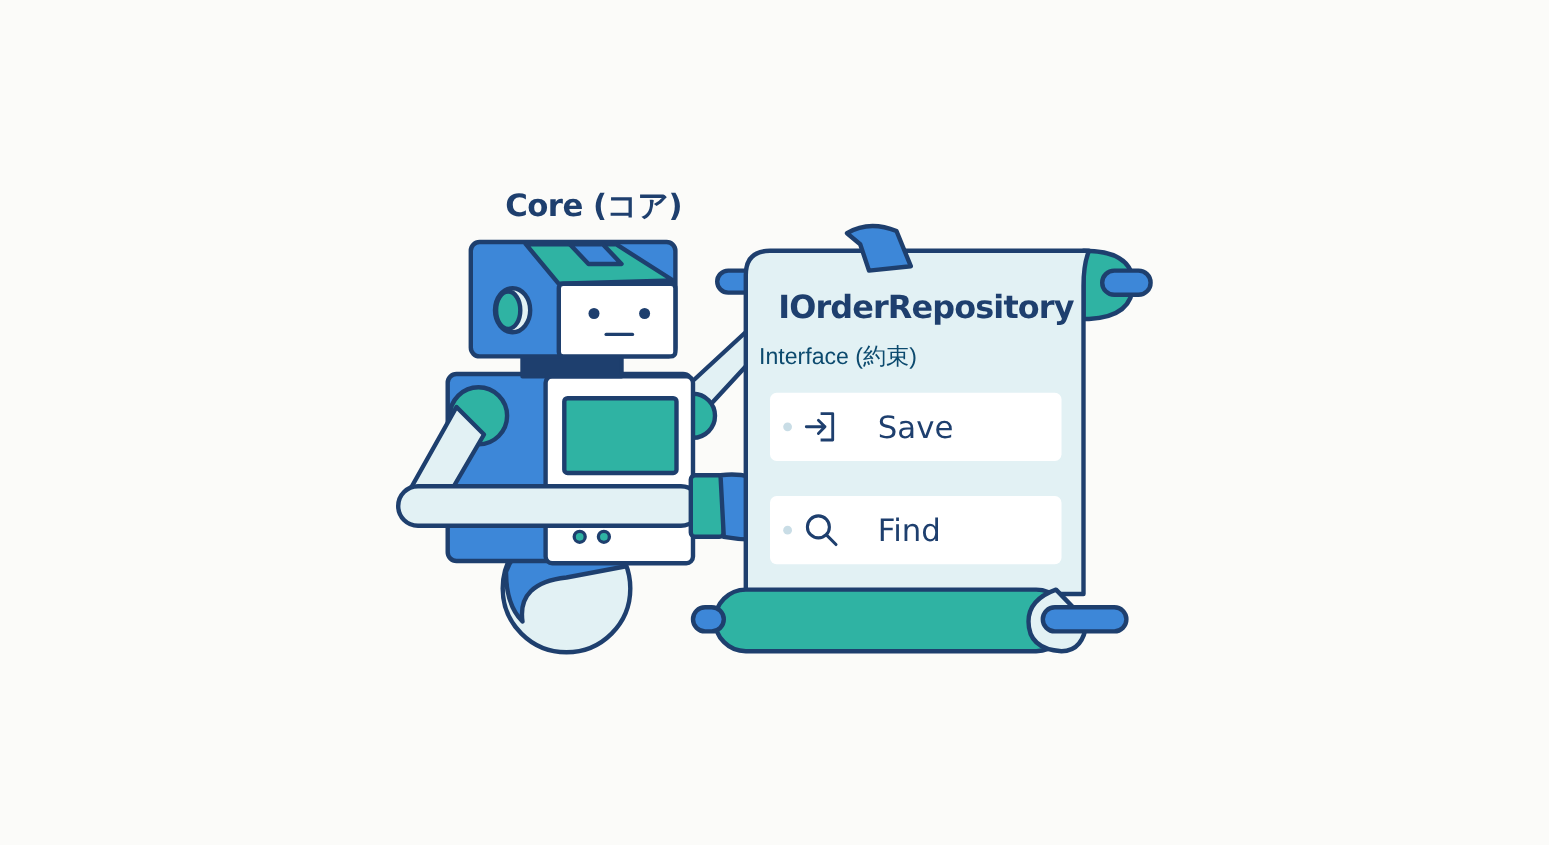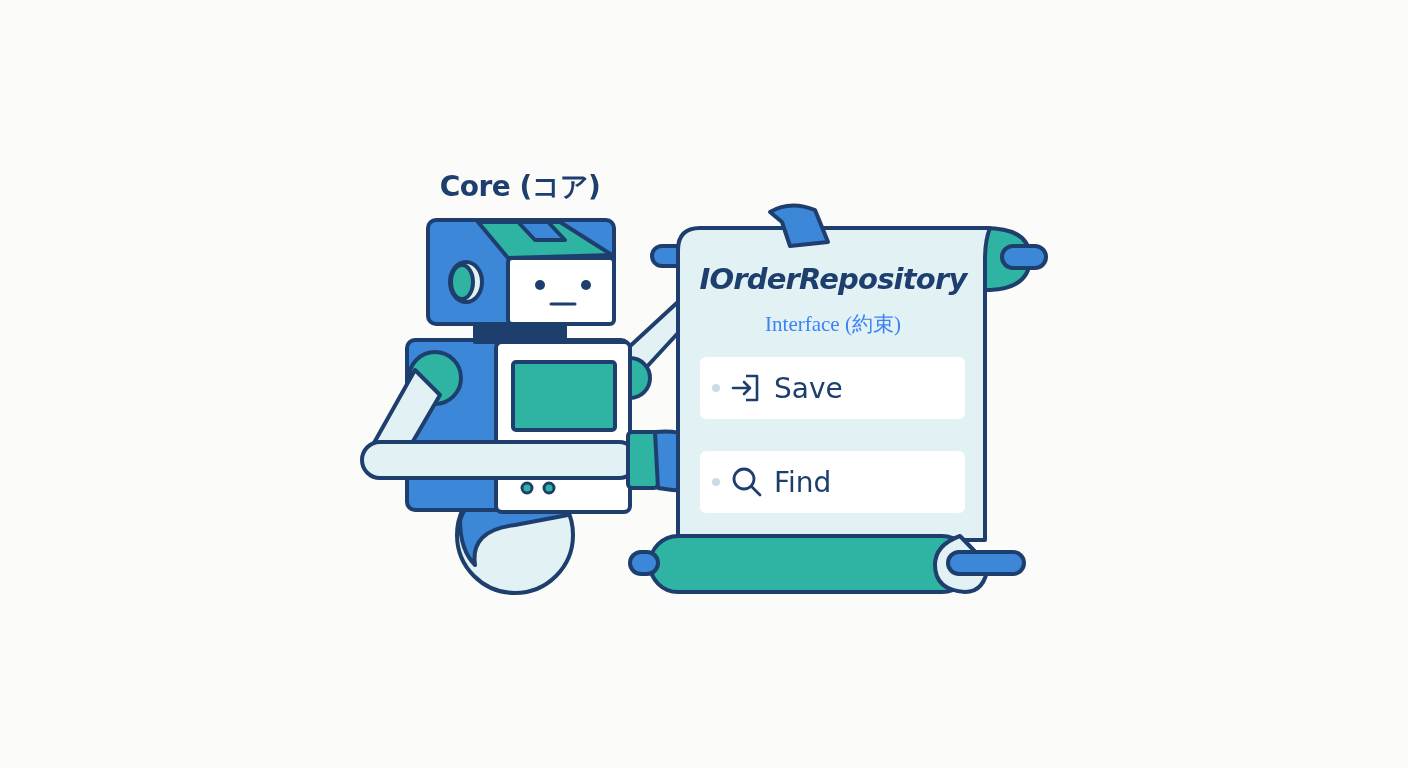--- a/index.html
+++ b/index.html
@@ -1,24 +1,24 @@
 <!DOCTYPE html>
 <html><head>
 <meta charset="utf-8">
 <style>
   html,body{margin:0;padding:0;}
   body{width:1408px;height:768px;background:#fbfbf9;position:relative;overflow:hidden;font-family:"Liberation Sans",sans-serif;}
   #art{position:absolute;left:0;top:0;width:1408px;height:768px;}
-  .title{position:absolute;left:420px;top:168px;width:200px;text-align:center;font-weight:bold;font-size:28px;color:#1e3f6e;font-family:"DejaVu Sans",sans-serif;letter-spacing:-0.5px;}
-  .scroll-title{position:absolute;left:690px;top:262px;width:286px;text-align:center;font-weight:bold;font-size:29px;color:#1e3f6e;font-family:"DejaVu Sans",sans-serif;letter-spacing:-0.8px;font-style:italic;}
-  .scroll-sub{position:absolute;left:690px;top:310px;width:286px;text-align:center;font-size:21px;color:#3b82f6;font-family:Liberation Serif, serif;}
+  .title{position:absolute;left:420px;top:168px;width:200px;text-align:right;font-weight:bold;font-size:28px;color:#1e3f6e;font-family:"DejaVu Sans",sans-serif;letter-spacing:-0.5px;}
+  .scroll-title{position:absolute;left:690px;top:262px;width:286px;text-align:right;font-weight:bold;font-size:29px;color:#1e3f6e;font-family:"DejaVu Sans",sans-serif;letter-spacing:-0.8px;}
+  .scroll-sub{position:absolute;left:690px;top:310px;width:286px;font-size:21px;color:#0c4a6e;font-family:Liberation Sans, sans-serif;}
   .method{position:absolute;left:700px;width:265px;height:62px;background:#ffffff;border-radius:6px;display:flex;align-items:center;}
   .method .dot{width:8px;height:8px;border-radius:50%;background:#c9dde6;margin-left:12px;margin-right:10px;}
   .method .ico{width:34px;height:34px;margin-right:10px;}
-  .method .lbl{font-size:28px;color:#1e3f6e;font-family:"DejaVu Sans",sans-serif;}
+  .method .lbl{font-size:28px;color:#1e3f6e;font-family:"DejaVu Sans",sans-serif;margin-left:24px;}
 </style>
 </head>
 <body>
 
 <svg id="art" viewBox="0 0 1408 768" xmlns="http://www.w3.org/2000/svg">
   <g stroke="#1e3f6e" stroke-width="4" stroke-linejoin="round" stroke-linecap="round">
 
     <g>
       <circle cx="515" cy="535" r="58" fill="#e2f1f4"></circle>
       <path d="M460 520 Q470 490 515 478 Q560 478 568 515 L515 525 Q470 530 475 565 Q460 550 460 520Z" fill="#3d87d8"></path>

